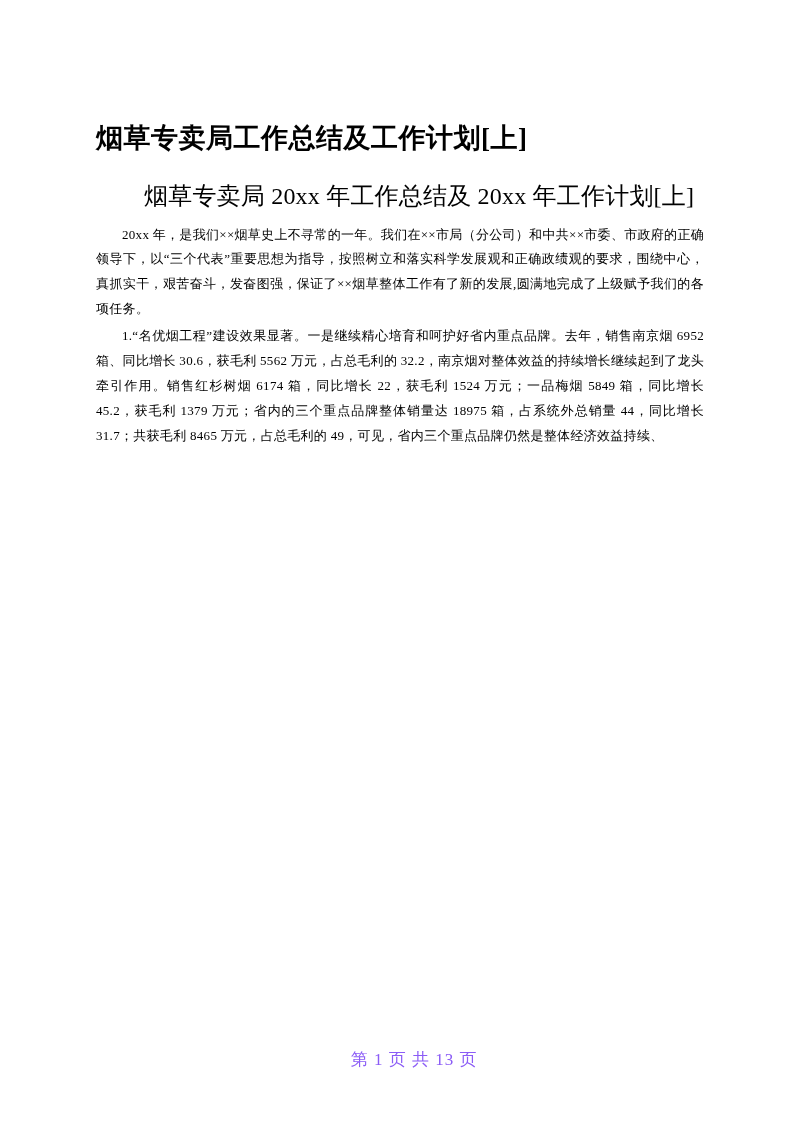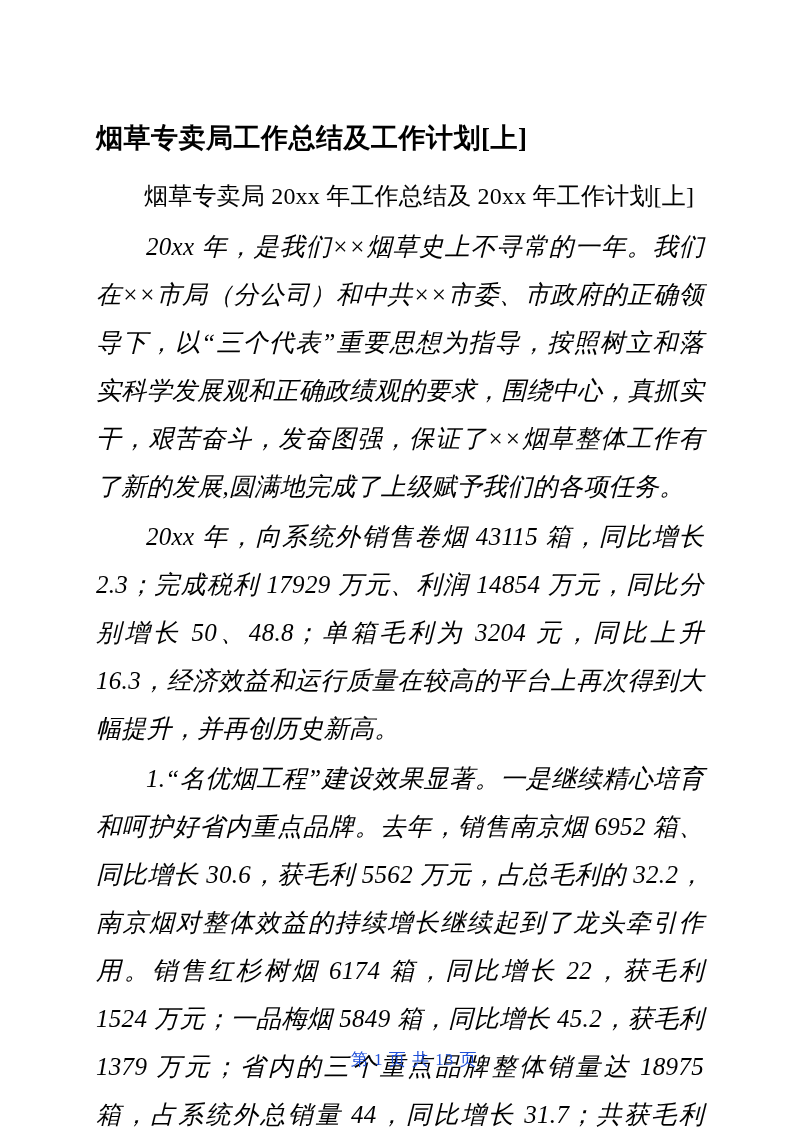--- a/index.html
+++ b/index.html
@@ -38,46 +38,44 @@
     text-align: left;
   }
   .subtitle {
     font-size: 24px;
     line-height: 1.75;
     margin: 0 0 6px 0;
     text-indent: 2em;
     letter-spacing: 0.2px;
   }
   p.para {
-    font-size: 25px;
+    font-size: 13px;
     line-height: 1.92;
     margin: 0 0 2px 0;
     text-indent: 2em;
     text-align: justify;
     text-justify: inter-ideograph;
     letter-spacing: 0.3px;
-    font-style: italic;
   }
   .footer {
     position: absolute;
     left: 0;
     right: 0;
     top: 1048px;
     text-align: center;
     font-size: 17px;
     letter-spacing: 1px;
-    color: #1d4ed8;
+    color: #8b5cf6;
     padding-left: 28px;
   }
 </style>
 </head>
 <body>
 
 <div class="page">
   <div class="content">
     <h1 class="doc-title">烟草专卖局工作总结及工作计划[上]</h1>
     <div class="subtitle">烟草专卖局 20xx 年工作总结及 20xx 年工作计划[上]</div>
     <p class="para">20xx 年，是我们××烟草史上不寻常的一年。我们在××市局（分公司）和中共××市委、市政府的正确领导下，以“三个代表”重要思想为指导，按照树立和落实科学发展观和正确政绩观的要求，围绕中心，真抓实干，艰苦奋斗，发奋图强，保证了××烟草整体工作有了新的发展,圆满地完成了上级赋予我们的各项任务。</p>
-    <p class="para">20xx 年，向系统外销售卷烟 43115 箱，同比增长 2.3；完成税利 17929 万元、利润 14854 万元，同比分别增长 50、48.8；单箱毛利为 3204 元，同比上升 16.3，经济效益和运行质量在较高的平台上再次得到大幅提升，并再创历史新高。</p>
     <p class="para">1.“名优烟工程”建设效果显著。一是继续精心培育和呵护好省内重点品牌。去年，销售南京烟 6952 箱、同比增长 30.6，获毛利 5562 万元，占总毛利的 32.2，南京烟对整体效益的持续增长继续起到了龙头牵引作用。销售红杉树烟 6174 箱，同比增长 22，获毛利 1524 万元；一品梅烟 5849 箱，同比增长 45.2，获毛利 1379 万元；省内的三个重点品牌整体销量达 18975 箱，占系统外总销量 44，同比增长 31.7；共获毛利 8465 万元，占总毛利的 49，可见，省内三个重点品牌仍然是整体经济效益持续、</p>
   </div>
   <div class="footer">第 1 页 共 13 页</div>
 </div>
 
 </body></html>

